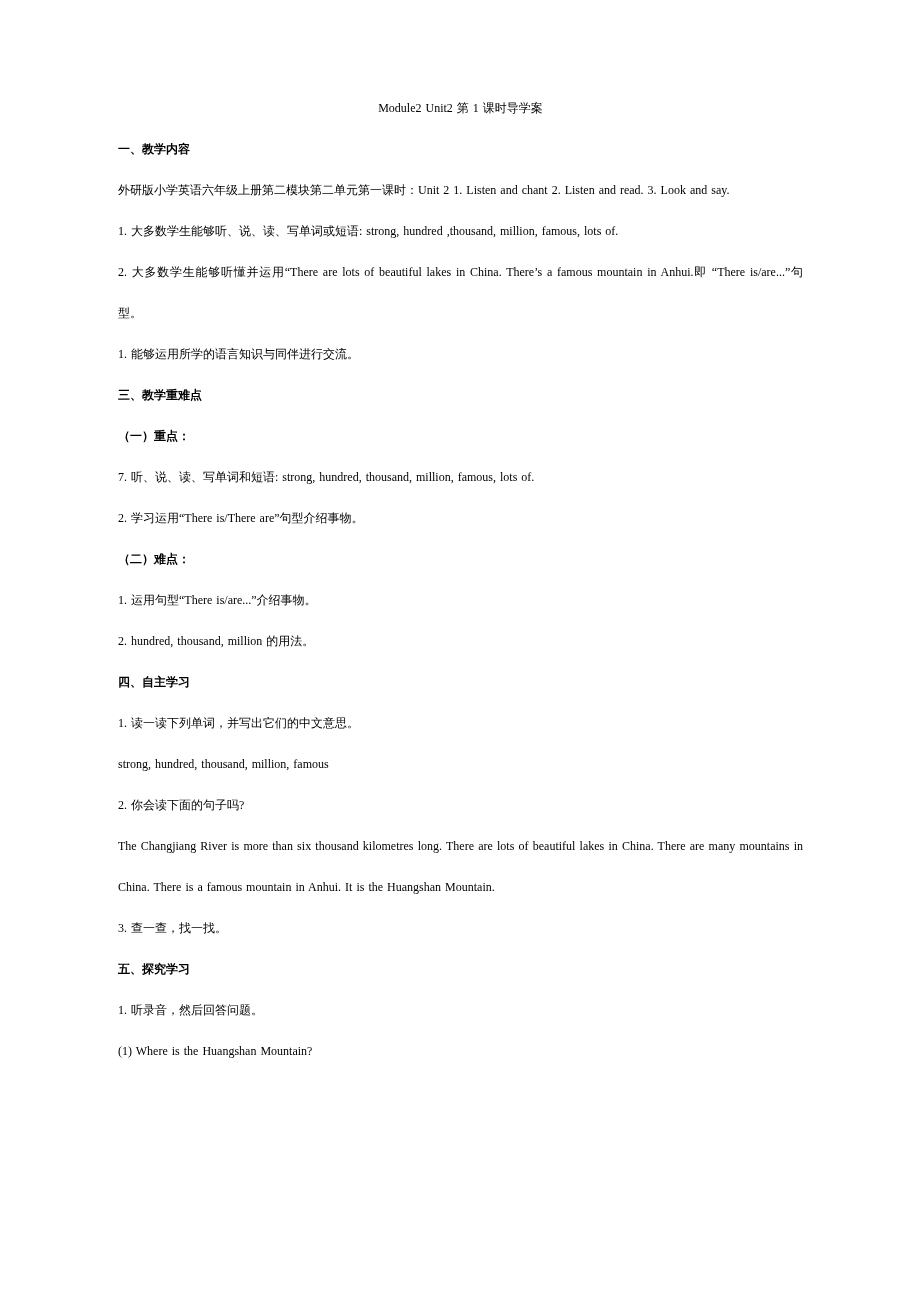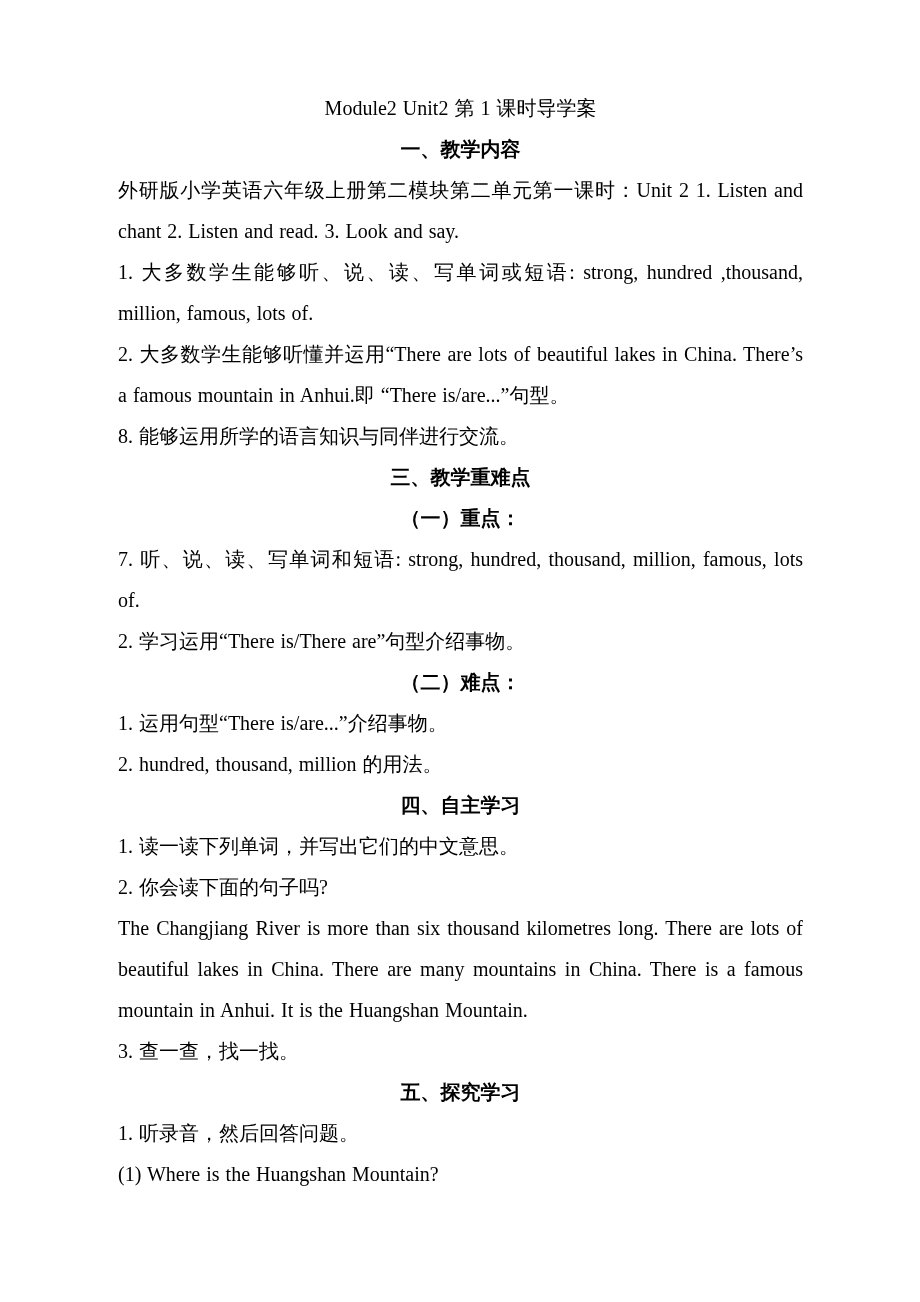--- a/index.html
+++ b/index.html
@@ -18,61 +18,61 @@
     width: 920px;
     min-height: 1302px;
     padding: 88px 117px 40px 118px;
     background: #ffffff;
   }
   .doc-title,
   .sec-heading,
   .sub-heading,
   .para {
     margin: 0;
-    font-size: 20px;
+    font-size: 12px;
     line-height: 41px;
     font-weight: normal;
     word-spacing: 1px;
   }
   .doc-title {
     text-align: center;
   }
   .sec-heading,
   .sub-heading {
     font-weight: bold;
-    text-align: center;
   }
   .para {
     text-align: justify;
   }
 </style>
 </head>
 <body>
 
 <div class="page">
 
   <h1 class="doc-title">Module2 Unit2 第 1 课时导学案</h1>
 
   <h2 class="sec-heading">一、教学内容</h2>
   <p class="para">外研版小学英语六年级上册第二模块第二单元第一课时：Unit 2 1. Listen and chant 2. Listen and read. 3. Look and say.</p>
 
   <p class="para">1.  大多数学生能够听、说、读、写单词或短语: strong, hundred ,thousand, million, famous, lots of.</p>
   <p class="para">2.  大多数学生能够听懂并运用“There are lots of beautiful lakes in China. There’s a famous mountain in Anhui.即 “There is/are...”句型。</p>
-  <p class="para">8. 能够运用所学的语言知识与同伴进行交流。</p>
+  <p class="para">1. 能够运用所学的语言知识与同伴进行交流。</p>
 
   <h2 class="sec-heading">三、教学重难点</h2>
   <h3 class="sub-heading">（一）重点：</h3>
   <p class="para">7. 听、说、读、写单词和短语: strong, hundred, thousand, million, famous, lots of.</p>
   <p class="para">2. 学习运用“There is/There are”句型介绍事物。</p>
   <h3 class="sub-heading">（二）难点：</h3>
   <p class="para">1. 运用句型“There is/are...”介绍事物。</p>
   <p class="para">2. hundred, thousand, million 的用法。</p>
 
   <h2 class="sec-heading">四、自主学习</h2>
   <p class="para">1. 读一读下列单词，并写出它们的中文意思。</p>
+  <p class="para">strong, hundred, thousand, million, famous</p>
   <p class="para">2. 你会读下面的句子吗?</p>
   <p class="para">The Changjiang River is more than six thousand kilometres long. There are lots of beautiful lakes in China. There are many mountains in China. There is a famous mountain in Anhui. It is the Huangshan Mountain.</p>
   <p class="para">3. 查一查，找一找。</p>
 
   <h2 class="sec-heading">五、探究学习</h2>
   <p class="para">1. 听录音，然后回答问题。</p>
   <p class="para">(1) Where is the Huangshan Mountain?</p>
 
 </div>
 

